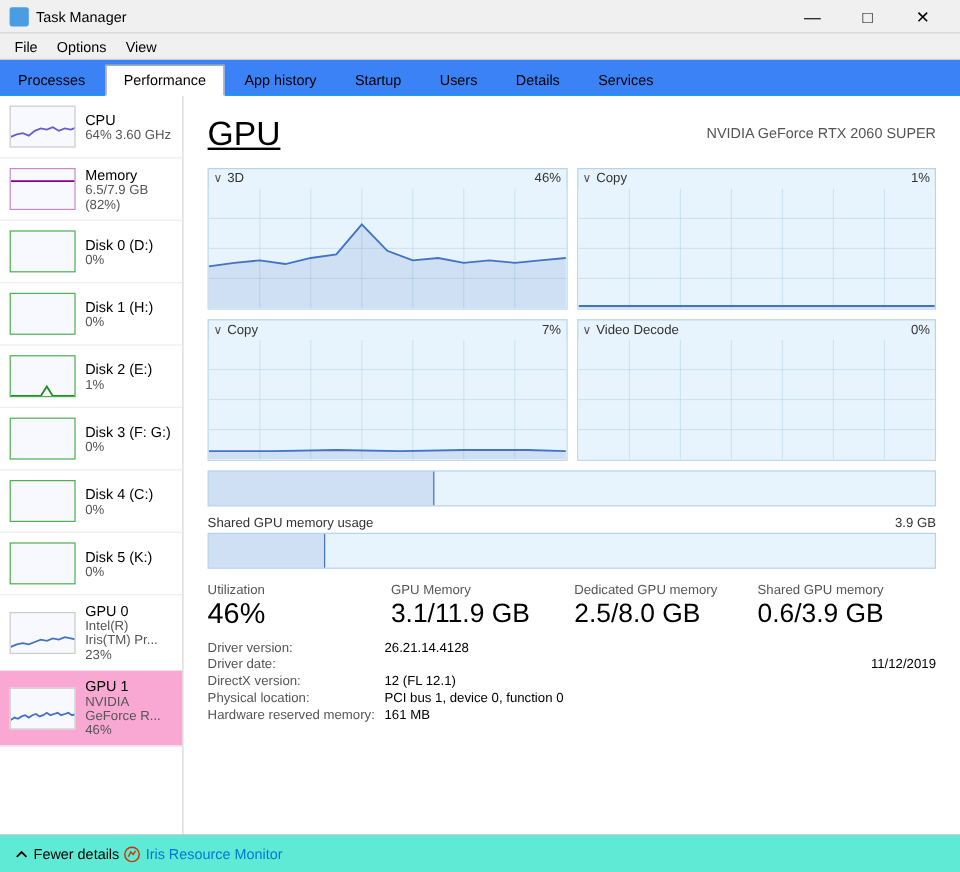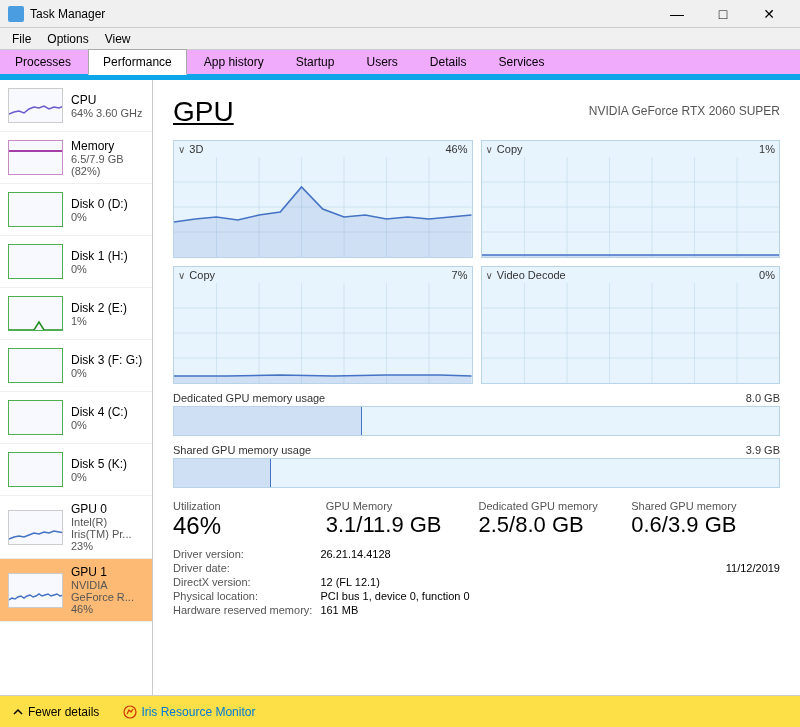--- a/index.html
+++ b/index.html
@@ -32,23 +32,23 @@
       height: 22px;
     }
     .menu-item {
       padding: 2px 8px;
       cursor: pointer;
       font-size: 12px;
     }
 
     
     .tab-bar {
-      background: #f0abfc;
-      display: flex;
-      border-bottom: 6px solid #0ea5e9;
+      background: #3b82f6;
+      display: flex;
+      border-bottom: 1px solid #0ea5e9;
       height: 30px;
       align-items: flex-end;
     }
     .tab {
       padding: 4px 14px;
       cursor: pointer;
       font-size: 12px;
       border: 1px solid transparent;
       border-bottom: none;
       margin-right: 2px;
@@ -80,21 +80,21 @@
     }
     .sidebar-item {
       display: flex;
       align-items: center;
       padding: 6px 8px;
       cursor: pointer;
       border-bottom: 1px solid #eee;
       gap: 8px;
       min-height: 52px;
     }
-    .sidebar-item.active { background: #fdba74; }
+    .sidebar-item.active { background: #f9a8d4; }
     .sidebar-mini-graph {
       width: 55px;
       height: 35px;
       border: 1px solid #ccc;
       background: #f8f8ff;
       flex-shrink: 0;
       position: relative;
       overflow: hidden;
     }
     .sidebar-item-info { flex: 1; }
@@ -166,26 +166,26 @@
     }
     .memory-bar-inner {
       height: 100%;
       background: rgba(68, 114, 196, 0.15);
       border-right: 1px solid #4472c4;
     }
 
     
     .bottom-bar {
       height: 32px;
-      background: #fde047;
+      background: #5eead4;
       border-top: 1px solid #ccc;
       display: flex;
       align-items: center;
       padding: 0 12px;
-      gap: 24px;
+      gap: 4px;
     }
     .bottom-btn {
       display: flex;
       align-items: center;
       gap: 4px;
       cursor: pointer;
       font-size: 12px;
       color: #000;
       background: none;
       border: none;
@@ -470,24 +470,20 @@
             <line x1="160" y1="0" x2="160" y2="100" stroke="#b8d4e8" stroke-width="0.5"></line>
             <line x1="200" y1="0" x2="200" y2="100" stroke="#b8d4e8" stroke-width="0.5"></line>
             <line x1="240" y1="0" x2="240" y2="100" stroke="#b8d4e8" stroke-width="0.5"></line>
           </svg>
         </div>
       </div>
 
     </div>
 
     <div class="memory-bar-section">
-      <div class="memory-bar-header">
-        <span>Dedicated GPU memory usage</span>
-        <span>8.0 GB</span>
-      </div>
       <div class="memory-bar-outer">
         <div class="memory-bar-inner" style="width: 31%;"></div>
       </div>
     </div>
 
     <div class="memory-bar-section">
       <div class="memory-bar-header">
         <span>Shared GPU memory usage</span>
         <span>3.9 GB</span>
       </div>

